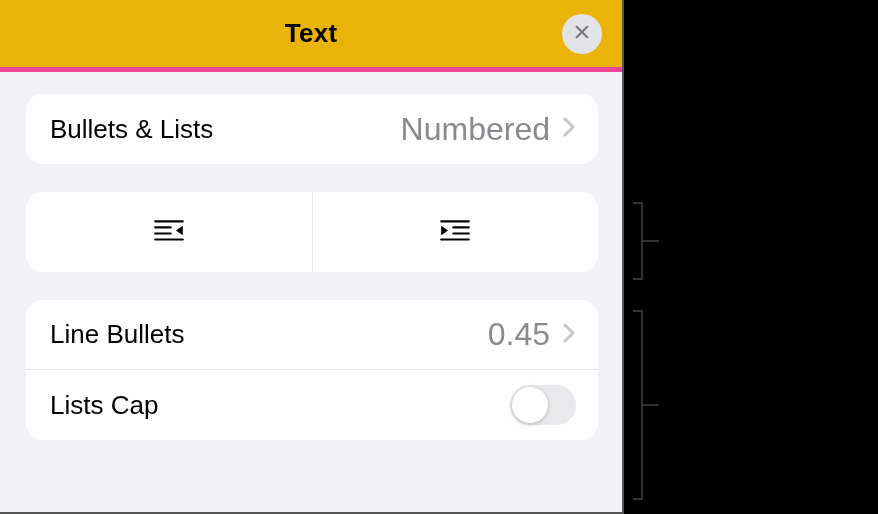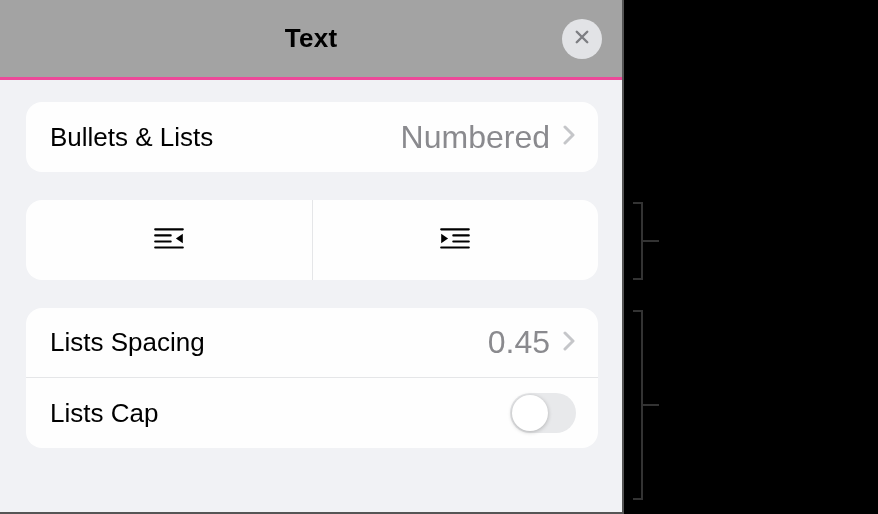--- a/index.html
+++ b/index.html
@@ -19,23 +19,23 @@
     .panel-container {
       width: 624px;
       height: 514px;
       background: #f1f2f5;
       border-right: 2px solid #555;
       border-bottom: 2px solid #555;
       position: relative;
     }
 
     .header {
-      height: 80px;
-      background: #a3a3a3;
-      border-bottom: 3px solid #ec4899;
+      height: 72px;
+      background: #eab308;
+      border-bottom: 5px solid #ec4899;
       position: relative;
       display: flex;
       align-items: center;
       justify-content: center;
     }
 
     .header-title {
       font-size: 26px;
       font-weight: 600;
       color: #000;
@@ -283,21 +283,21 @@
             <line x1="20" y1="18" x2="38" y2="18" stroke="#000" stroke-width="2.4" stroke-linecap="round"></line>
             <line x1="6" y1="25" x2="38" y2="25" stroke="#000" stroke-width="2.4" stroke-linecap="round"></line>
             <polygon points="14,14.5 6,9 6,20" fill="#000"></polygon>
           </svg>
         </span>
       </div>
     </div>
 
     <div class="spacing-group">
       <div class="row">
-        <div class="row-label">Lists Spacing</div>
+        <div class="row-label">Line Bullets</div>
         <div class="row-value">0.45</div>
         <div class="chevron">
           <svg viewBox="0 0 14 20">
               <path d="M3 2 L11 10 L3 18" stroke="#c5c6c9" stroke-width="3" stroke-linecap="round" stroke-linejoin="round" fill="none"></path>
             </svg>
         </div>
       </div>
       <div class="row">
         <div class="row-label">Lists Cap</div>
         <div class="toggle">

